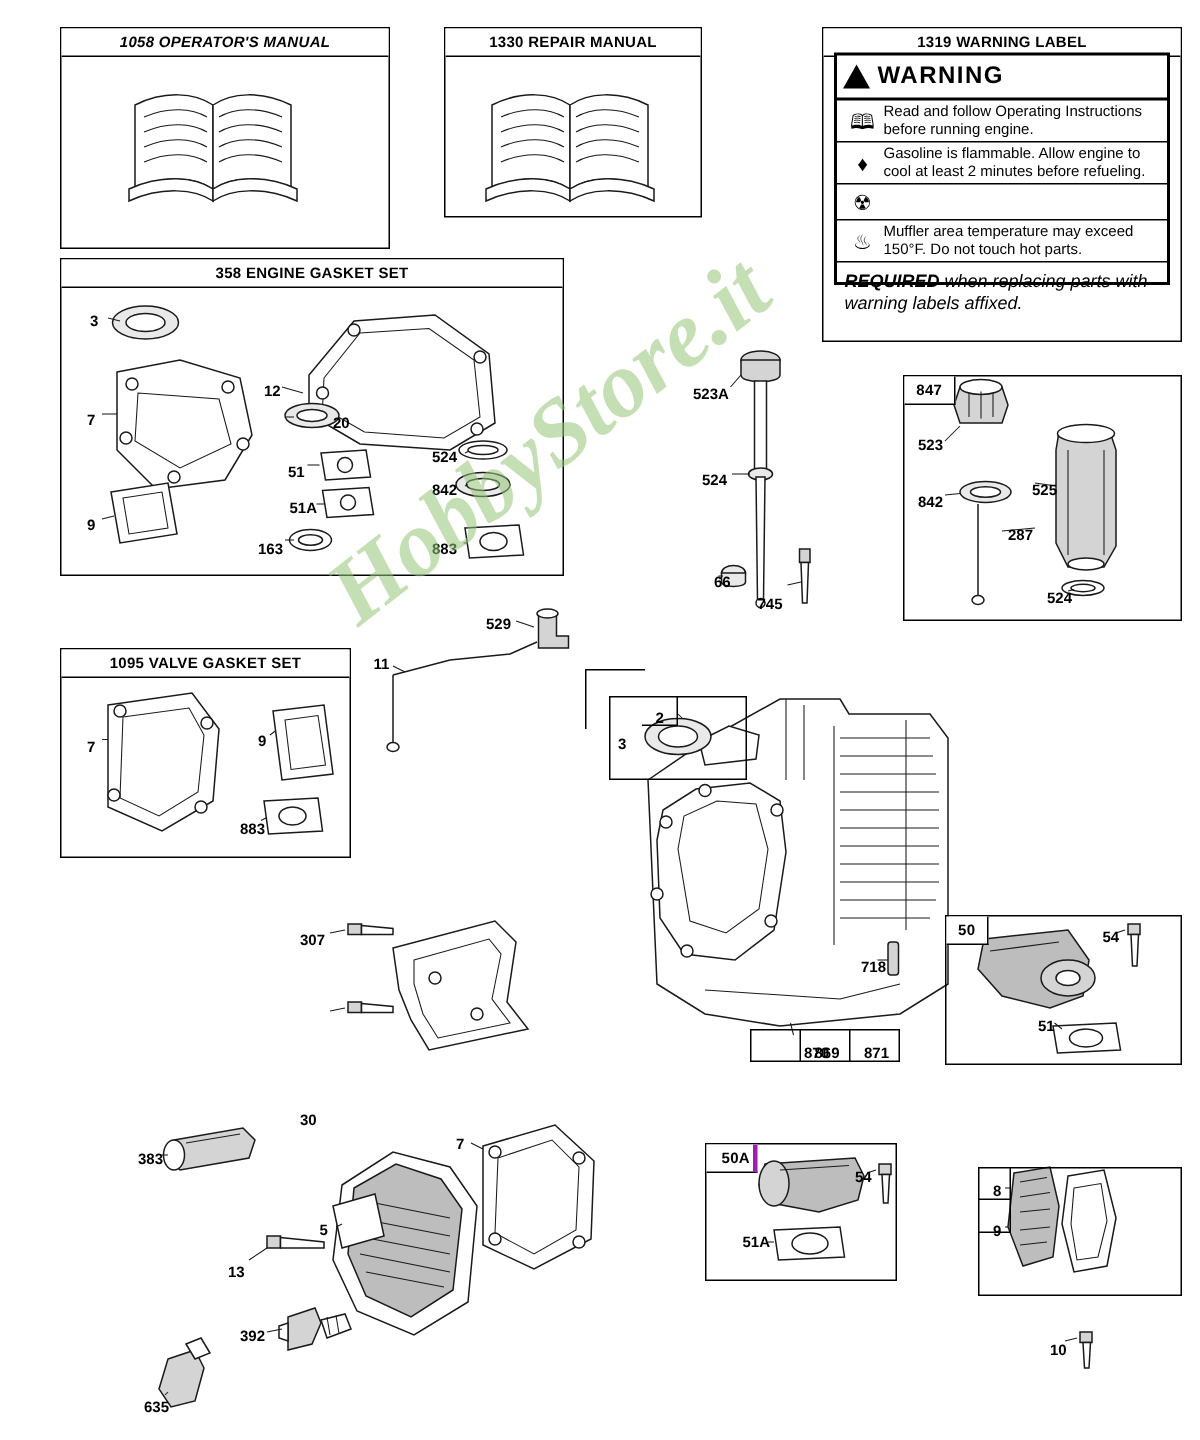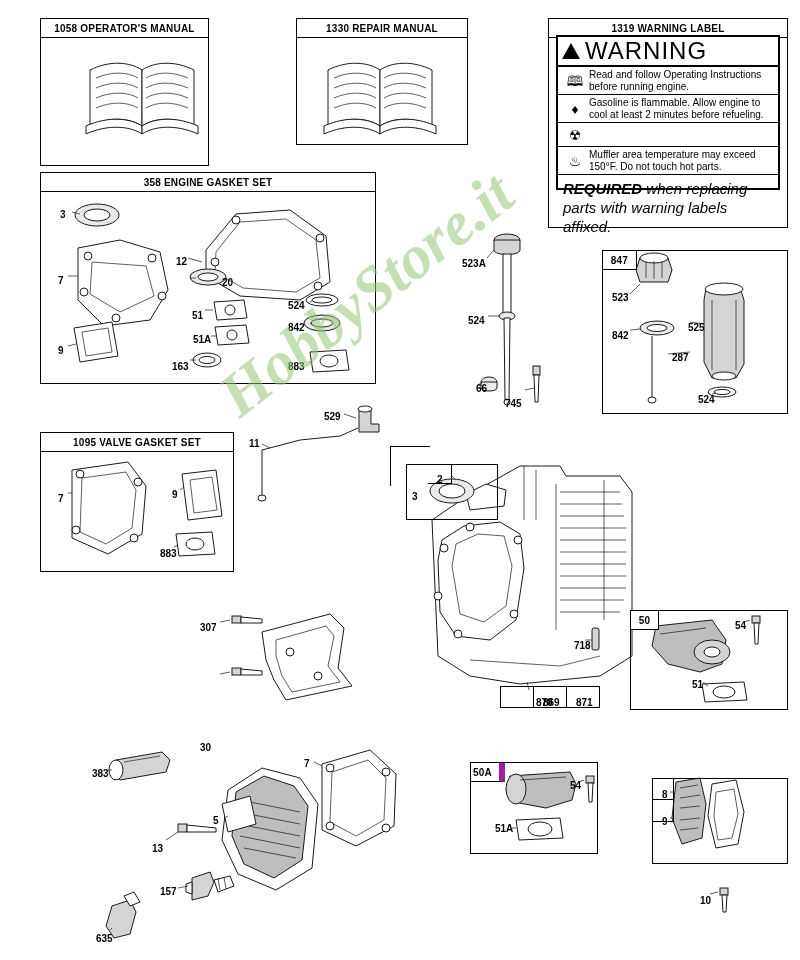--- a/index.html
+++ b/index.html
@@ -99,22 +99,22 @@
     box-sizing: border-box;
   }
   .warn-head .triangle {
     width: 0; height: 0;
     border-left: 9px solid transparent;
     border-right: 9px solid transparent;
     border-bottom: 16px solid #000;
     position: relative;
   }
   .warn-word {
-    font-size: 24px;
-    font-weight: normal;
+    font-size: 16px;
+    font-weight: bold;
     letter-spacing: 1px;
   }
   .warn-row {
     display: flex;
     align-items: center;
     border-bottom: 1px solid #000;
     min-height: 24px;
     padding: 2px 3px;
     box-sizing: border-box;
   }
@@ -123,21 +123,21 @@
     width: 28px;
     min-width: 28px;
     text-align: center;
     font-size: 14px;
     line-height: 1;
   }
   .warn-txt { flex: 1; font-size: 10px; }
   .warn-note {
     padding: 5px 5px;
     font-style: italic;
-    font-size: 15px;
+    font-size: 12px;
     font-weight: bold;
     line-height: 1.25;
   }
 </style>
 </head>
 <body>
 
 <div id="page">
 
   <svg width="800" height="960" style="position:absolute;left:0;top:0;">
@@ -424,21 +424,21 @@
 
       <rect class="fillgg" x="720" y="888" width="8" height="7"></rect>
       <path class="fillw" d="M722,895 L727,895 L726,912 L723,912 Z"></path>
       <path class="leader" d="M670,792 L674,792"></path>
       <path class="leader" d="M670,818 L672,818"></path>
       <path class="leader" d="M710,894 L718,892"></path>
     </g>
 
   </svg>
 
-  <div class="box" style="left:40px;top:18px;width:169px;height:148px;">
+  <div class="box" style="left:40px;top:18px;width:220px;height:148px;font-style:italic;">
     <div class="box-title">1058 OPERATOR'S MANUAL</div>
   </div>
 
   <div class="box" style="left:296px;top:18px;width:172px;height:127px;">
     <div class="box-title">1330 REPAIR MANUAL</div>
   </div>
 
   <div class="box" style="left:548px;top:18px;width:240px;height:210px;">
     <div class="box-title">1319 WARNING LABEL</div>
   </div>
@@ -453,21 +453,21 @@
 
   <div class="box" style="left:602px;top:250px;width:186px;height:164px;padding-left:22px;">
     <div class="box-title" style="width:34px;border-right:1px solid #000;text-align:center;">847</div>
   </div>
 
   <div class="box" style="left:630px;top:610px;width:158px;height:100px;">
     <div class="box-title" style="width:28px;border-right:1px solid #000;text-align:center;">50</div>
   </div>
 
   <div class="box" style="left:470px;top:762px;width:128px;height:92px;">
-    <div class="box-title" style="width:34px;border-right:6px solid #a21caf;text-align:left;">50A</div>
+    <div class="box-title" style="width:34px;border-right:3px solid #a21caf;text-align:right;">50A</div>
   </div>
 
   <div class="box" style="left:406px;top:464px;width:92px;height:56px;"></div>
   <div class="box" style="left:428px;top:464px;width:24px;height:20px;border-left:none;border-top:none;"></div>
   <div class="box" style="left:500px;top:686px;width:100px;height:22px;"></div>
   <div class="box" style="left:533px;top:686px;width:0px;height:22px;border-left:1px solid #000;border-top:none;border-right:none;border-bottom:none;"></div>
   <div class="box" style="left:566px;top:686px;width:0px;height:22px;border-left:1px solid #000;border-top:none;border-right:none;border-bottom:none;"></div>
   <div class="box" style="left:652px;top:778px;width:136px;height:86px;"></div>
   <div class="box" style="left:652px;top:778px;width:22px;height:22px;border-left:none;border-top:none;"></div>
   <div class="box" style="left:652px;top:800px;width:22px;height:22px;border-left:none;border-top:none;"></div>
@@ -532,21 +532,21 @@
       <div class="tag" style="left: 576px; top: 697px;">871</div>
       <div class="tag" style="left: 200px; top: 622px;">307</div>
       <div class="tag" style="left: 200px; top: 704px; margin-top: 38px;">30</div>
       <div class="tag" style="left: 735px; top: 620px;">54</div>
       <div class="tag" style="left: 692px; top: 679px;">51</div>
       <div class="tag" style="left: 570px; top: 780px;">54</div>
       <div class="tag" style="left: 495px; top: 823px;">51A</div>
       <div class="tag" style="left: 92px; top: 768px;">383</div>
       <div class="tag" style="left: 213px; top: 815px;">5</div>
       <div class="tag" style="left: 152px; top: 843px;">13</div>
-      <div class="tag" style="left: 160px; top: 886px;">157</div>
+      <div class="tag" style="left: 160px; top: 886px;">392</div>
       <div class="tag" style="left: 96px; top: 933px;">635</div>
       <div class="tag" style="left: 304px; top: 758px;">7</div>
       <div class="tag" style="left: 662px; top: 789px;">8</div>
       <div class="tag" style="left: 662px; top: 816px;">9</div>
       <div class="tag" style="left: 700px; top: 895px;">10</div>
     </div>
 
   <div id="watermark">
     <span>HobbyStore.it</span>
   </div>

